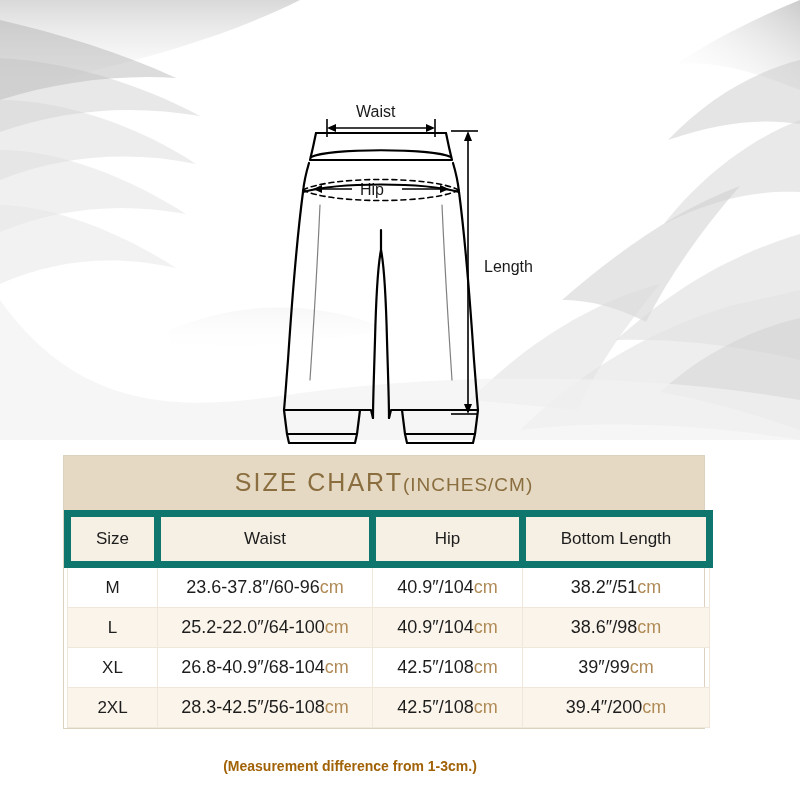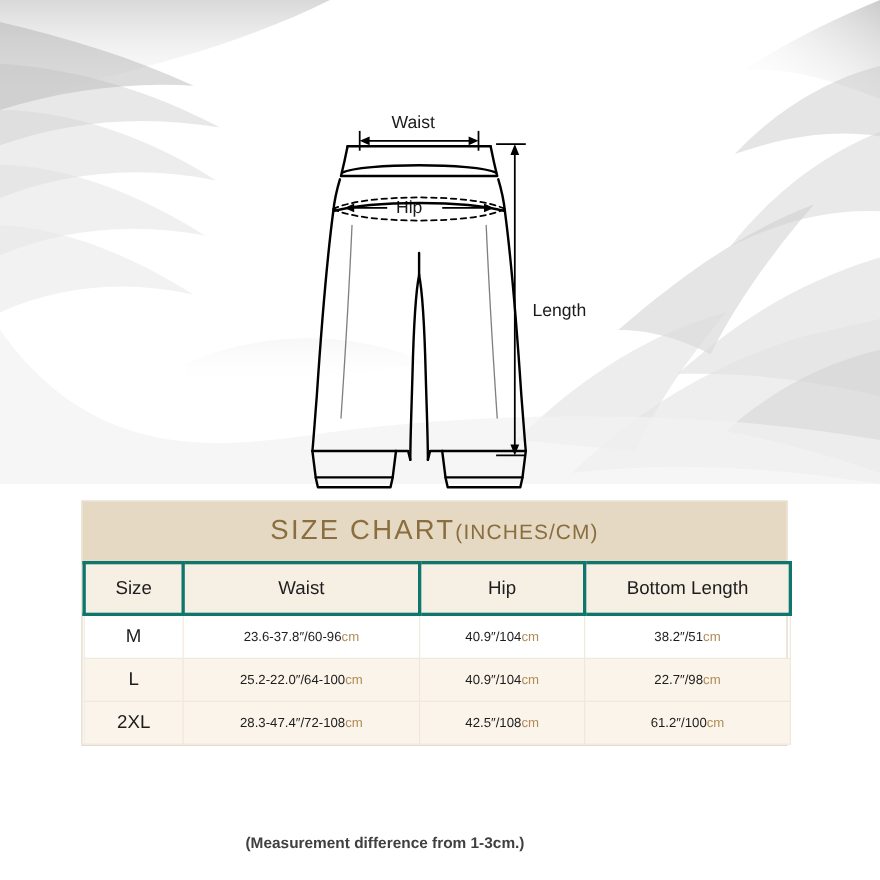--- a/index.html
+++ b/index.html
@@ -34,26 +34,26 @@
 
   .diagram-label {
     position: absolute;
     font-family: "Liberation Sans", sans-serif;
     font-size: 16px;
     color: #1a1a1a;
     white-space: nowrap;
   }
   #label-waist { left: 356px; top: 103px; }
   #label-hip   { left: 360px; top: 181px; }
-  #label-length{ left: 484px; top: 258px; margin-top: 16px; }
+  #label-length{ left: 484px; top: 258px; }
 
   
   #size-chart {
     position: absolute;
-    left: 74px;
+    left: 63px;
     top: 455px;
     width: 642px;
     z-index: 3;
     border: 1px solid #ddd2c0;
     box-sizing: border-box;
     background: #ffffff;
   }
 
   #chart-title {
     background: #e5d9c3;
@@ -79,24 +79,24 @@
   table#chart-table col.c-waist { width: 215px; }
   table#chart-table col.c-hip { width: 150px; }
   table#chart-table col.c-bottom { width: 187px; }
 
   table#chart-table th {
     font-size: 17px;
     font-weight: normal;
     color: #1d1d1d;
     padding: 12px 0;
     background: #f6efe4;
-    border: 3px solid #0f766e;
+    border: 7px solid #0f766e;
   }
   table#chart-table td {
-    font-size: 12px;
+    font-size: 18px;
     color: #1d1d1d;
     text-align: center;
     padding: 9px 0;
     border: 1px solid #efe7da;
   }
   table#chart-table tr.alt td {
     background: #faf4ea;
   }
   table#chart-table td.size-col {
     font-size: 17px;
@@ -106,21 +106,21 @@
   }
 
   #footnote {
     position: absolute;
     left: 0;
     top: 758px;
     width: 700px;
     text-align: center;
     font-size: 14px;
     font-weight: bold;
-    color: #404040;
+    color: #a16207;
     z-index: 3;
   }
 </style>
 </head>
 <body>
 
 <svg id="bg-art" viewBox="0 0 800 800" xmlns="http://www.w3.org/2000/svg">
   <defs>
     <linearGradient id="mistTop" x1="0" y1="0" x2="0" y2="1">
       <stop offset="0%" stop-color="#b9b9b9" stop-opacity="0.55"></stop>
@@ -245,25 +245,31 @@
       <tr>
         <td class="size-col">M</td>
         <td><span>23.6-37.8″/60-96</span><span class="unit">cm</span></td>
         <td><span>40.9″/104</span><span class="unit">cm</span></td>
         <td><span>38.2″/51</span><span class="unit">cm</span></td>
       </tr>
       <tr class="alt">
         <td class="size-col">L</td>
         <td><span>25.2-22.0″/64-100</span><span class="unit">cm</span></td>
         <td><span>40.9″/104</span><span class="unit">cm</span></td>
-        <td><span>22.7″/98</span><span class="unit">cm</span></td>
+        <td><span>38.6″/98</span><span class="unit">cm</span></td>
+      </tr>
+      <tr>
+        <td class="size-col">XL</td>
+        <td><span>26.8-40.9″/68-104</span><span class="unit">cm</span></td>
+        <td><span>42.5″/108</span><span class="unit">cm</span></td>
+        <td><span>39″/99</span><span class="unit">cm</span></td>
       </tr>
       <tr class="alt">
         <td class="size-col">2XL</td>
-        <td><span>28.3-47.4″/72-108</span><span class="unit">cm</span></td>
+        <td><span>28.3-42.5″/56-108</span><span class="unit">cm</span></td>
         <td><span>42.5″/108</span><span class="unit">cm</span></td>
-        <td><span>61.2″/100</span><span class="unit">cm</span></td>
+        <td><span>39.4″/200</span><span class="unit">cm</span></td>
       </tr>
     </tbody>
   </table>
 </div>
 
 <div id="footnote">(Measurement difference from 1-3cm.)</div>
 
 </body></html>

